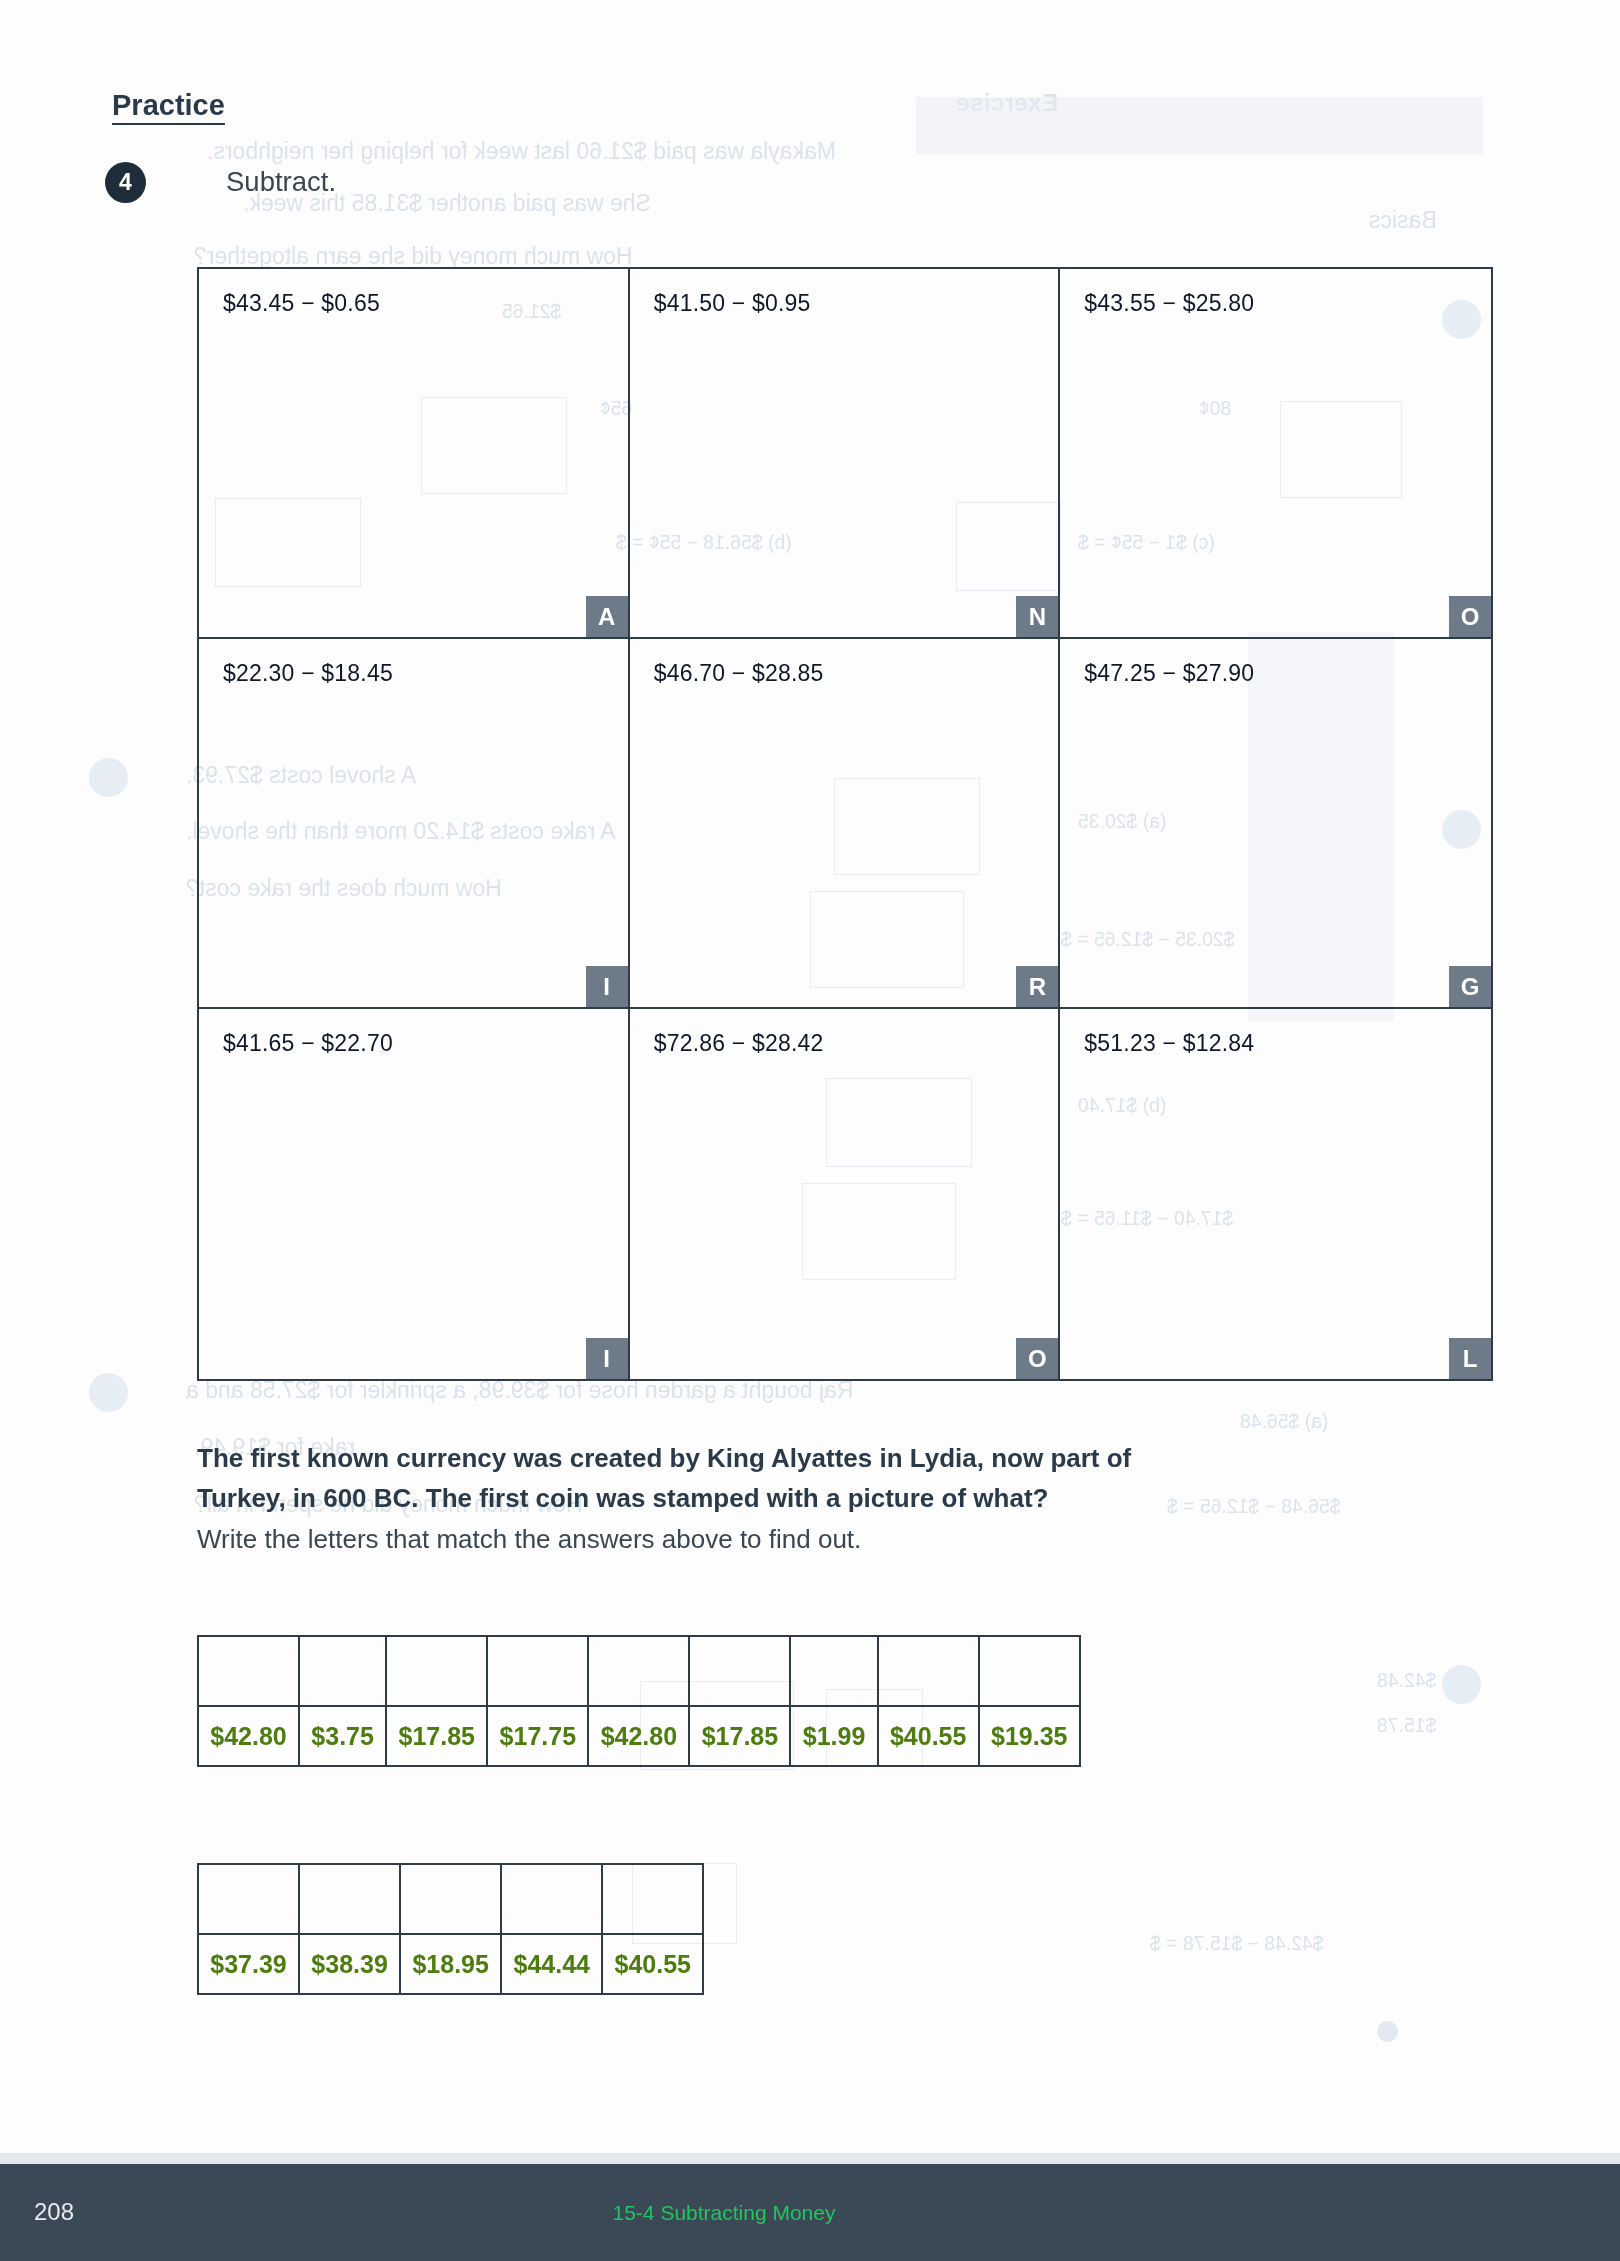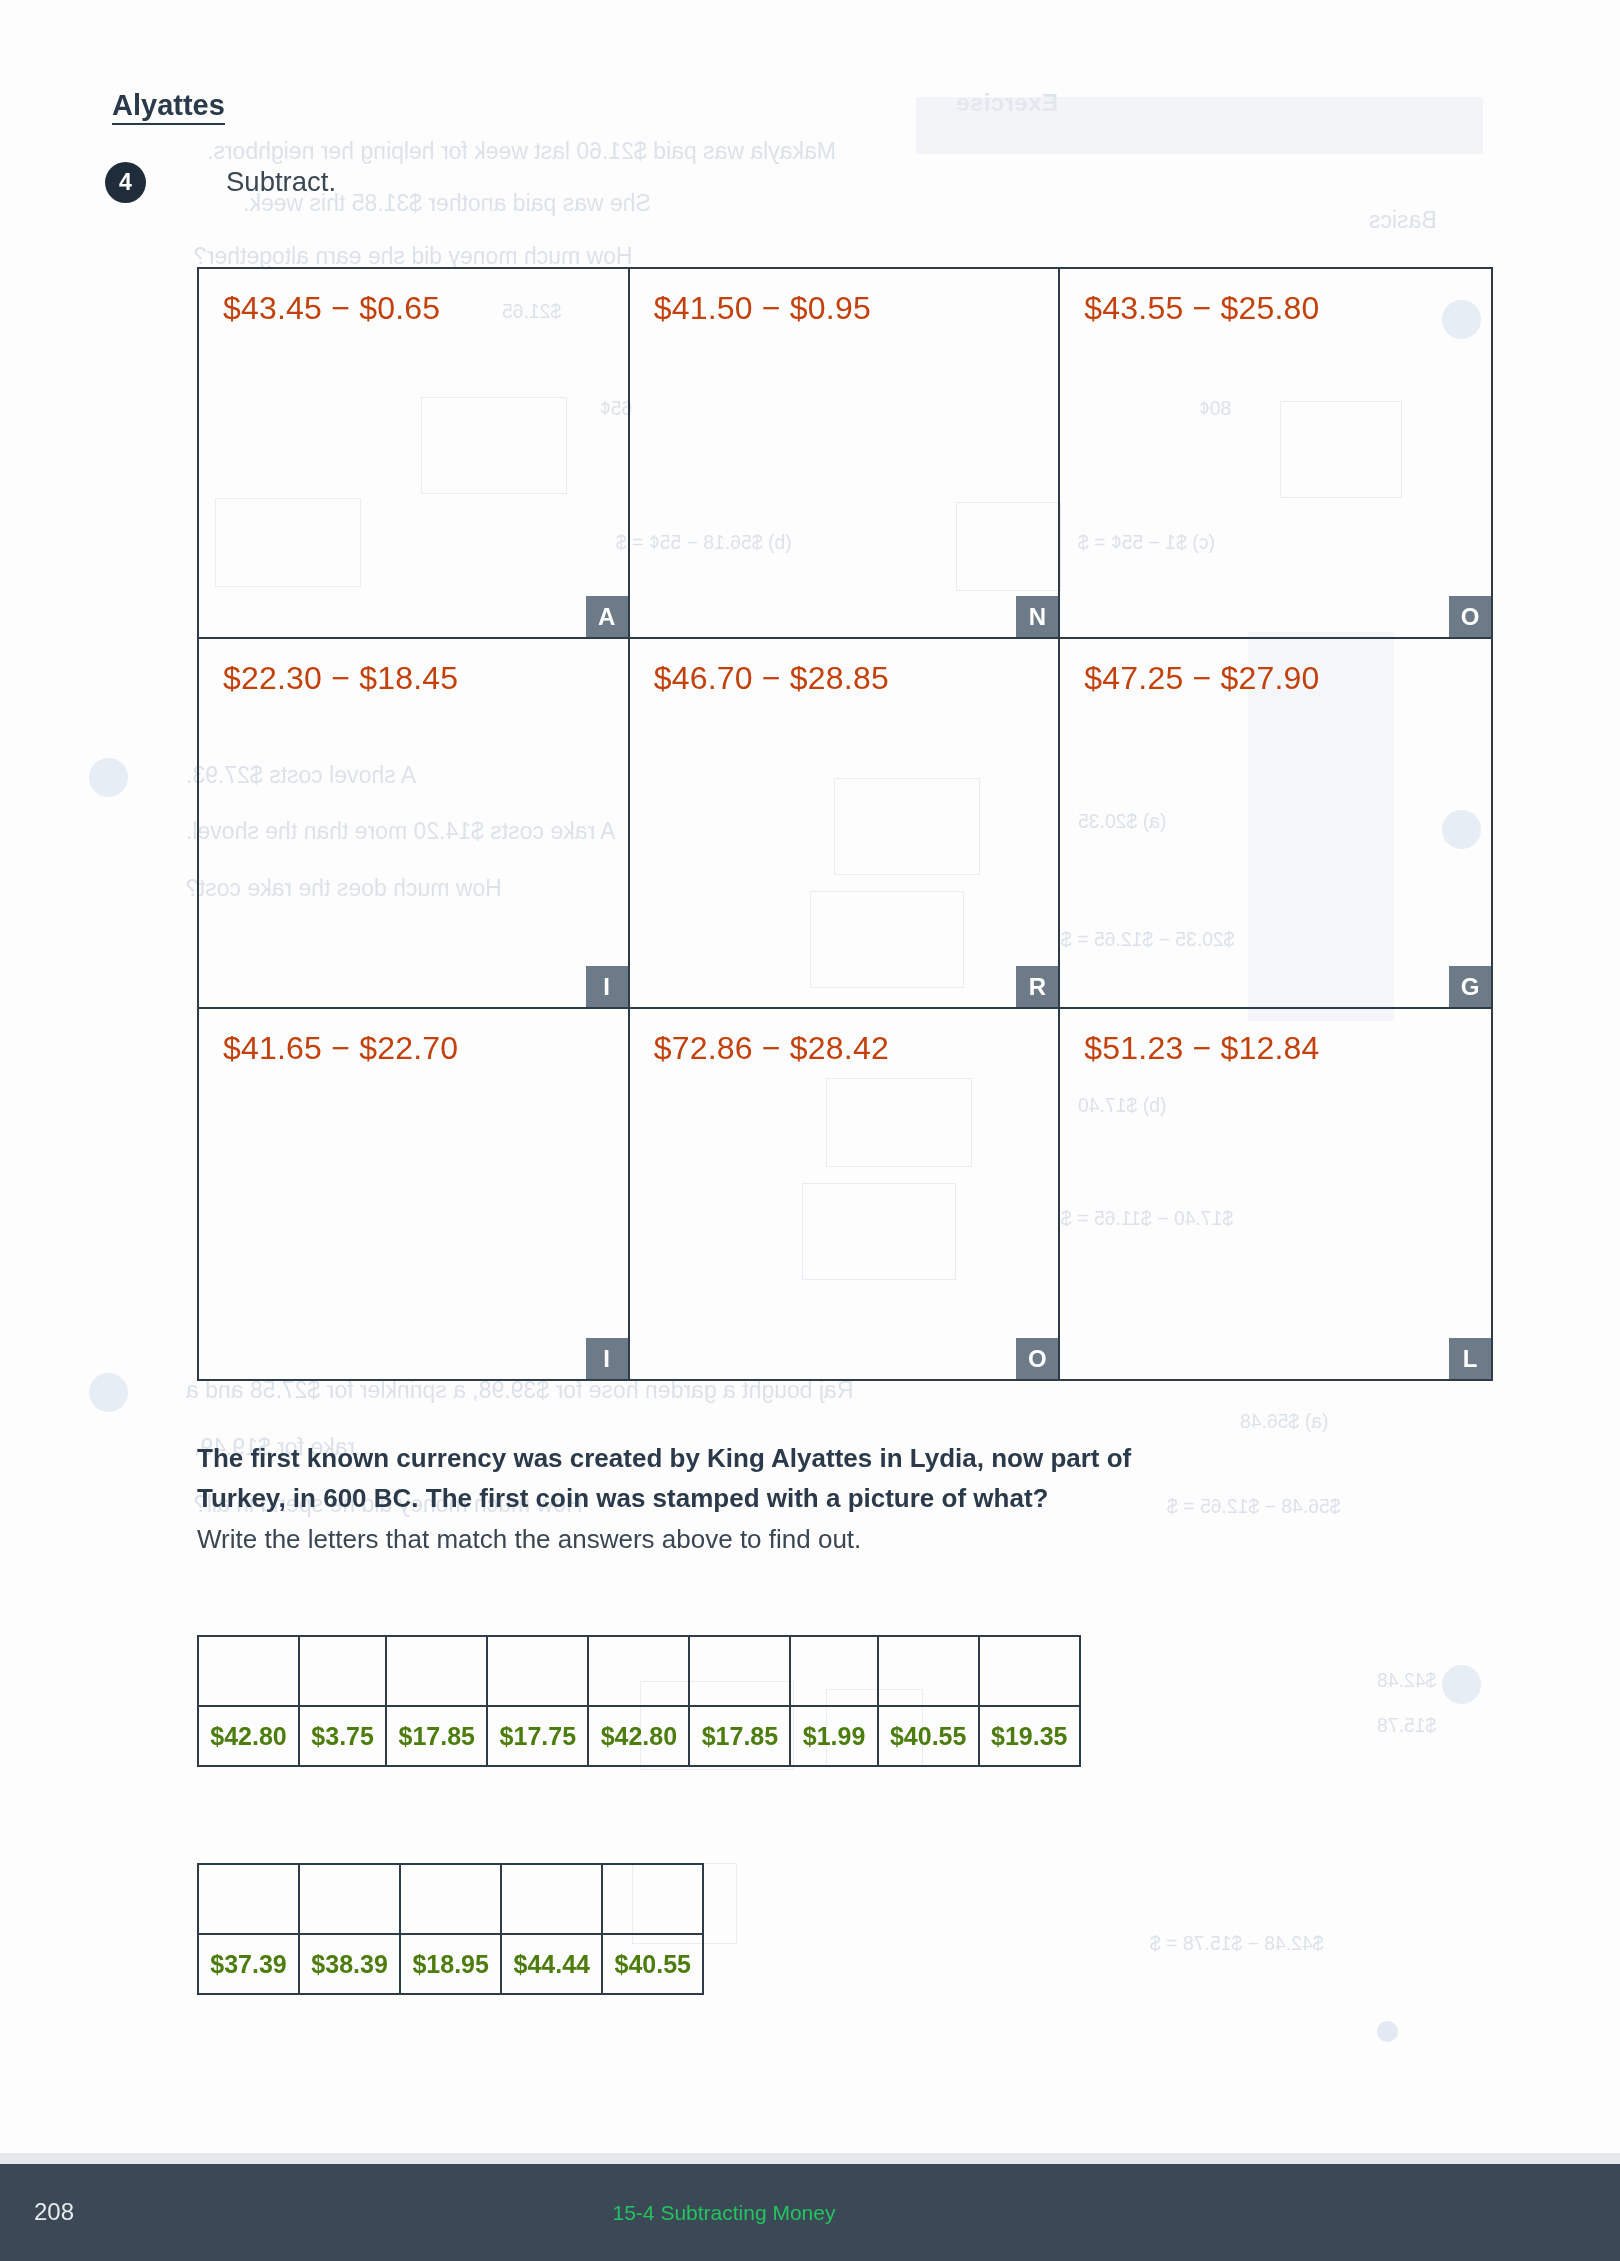--- a/index.html
+++ b/index.html
@@ -104,22 +104,22 @@
   }
   .cell {
     position: relative;
     border-right: 2.4px solid #2f3b47;
     border-bottom: 2.4px solid #2f3b47;
     padding: 21px 0 0 24px;
   }
   .cell:nth-child(3n) { border-right: none; }
   .cell:nth-child(n+7) { border-bottom: none; }
   .cell-expr {
-    font-size: 32px;
-    color: #c2410c;
+    font-size: 23px;
+    color: #0f172a;
     letter-spacing: 0.2px;
   }
   .cell-letter {
     position: absolute;
     right: 0; bottom: 0;
     width: 42px; height: 41px;
     background: #6d7b88;
     color: #fff;
     font-size: 24px;
     font-weight: 700;
@@ -247,21 +247,21 @@
   <div class="bleed-circ" style="left:89px; top:1373px; width:39px; height:39px;"></div>
   <div class="bleed-circ" style="left:1442px; top:300px; width:39px; height:39px;"></div>
   <div class="bleed-circ" style="left:1442px; top:810px; width:39px; height:39px;"></div>
   <div class="bleed-circ" style="left:1442px; top:1665px; width:39px; height:39px;"></div>
   <div class="bleed-circ" style="left:1377px; top:2021px; width:21px; height:21px; opacity:.9;"></div>
   <div class="bleed-smudge" style="left:916px; top:97px; width:567px; height:57px; opacity:.55;"></div>
   <div class="bleed-smudge" style="left:1248px; top:632px; width:146px; height:389px; opacity:.45;"></div>
 
   <div class="content">
 
-    <div class="practice-title">Alyattes</div>
+    <div class="practice-title">Practice</div>
 
     <div class="q-number">4</div>
     <div class="q-instruction">Subtract.</div>
 
     <div class="grid">
 
       <div class="cell">
         <div class="cell-expr">$43.45 − $0.65</div>
         <div class="cell-letter">A</div>
       </div>

